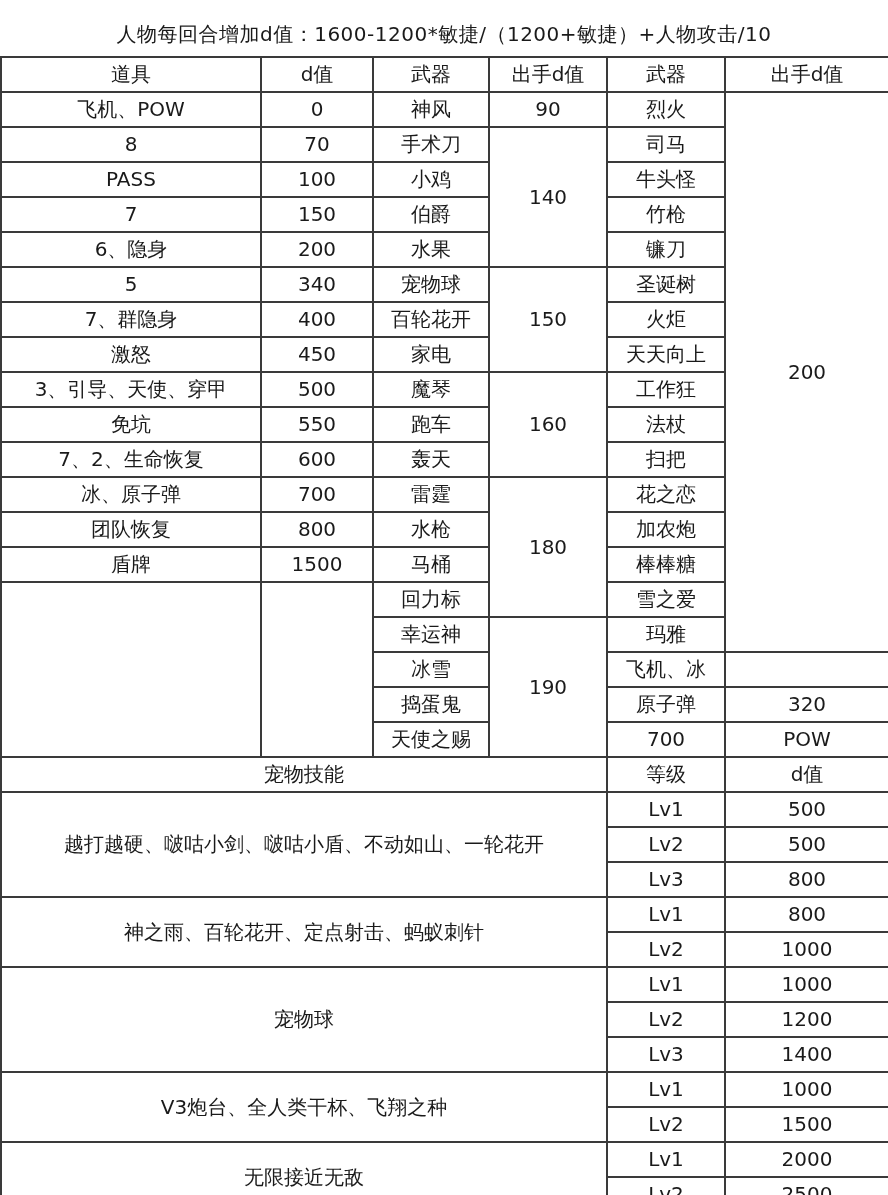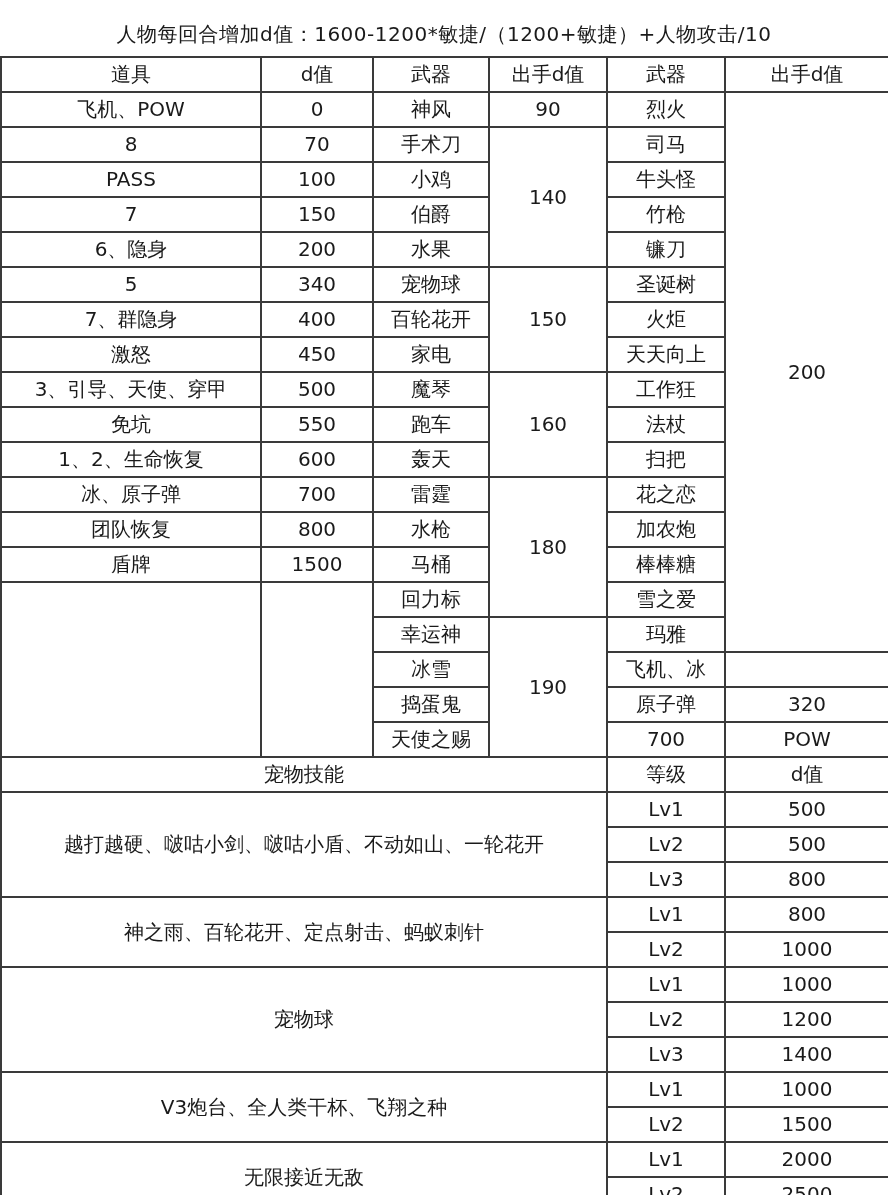--- a/index.html
+++ b/index.html
@@ -141,21 +141,21 @@
           <td rowspan="3">160</td>
           <td>工作狂</td>
         </tr>
         <tr class="row-h">
           <td>免坑</td>
           <td>550</td>
           <td>跑车</td>
           <td>法杖</td>
         </tr>
         <tr class="row-h">
-          <td>1、2、生命恢复</td>
+          <td>7、2、生命恢复</td>
           <td>600</td>
           <td>轰天</td>
           <td>扫把</td>
         </tr>
         <tr class="row-h">
           <td>冰、原子弹</td>
           <td>700</td>
           <td>雷霆</td>
           <td rowspan="4">180</td>
           <td>花之恋</td>

